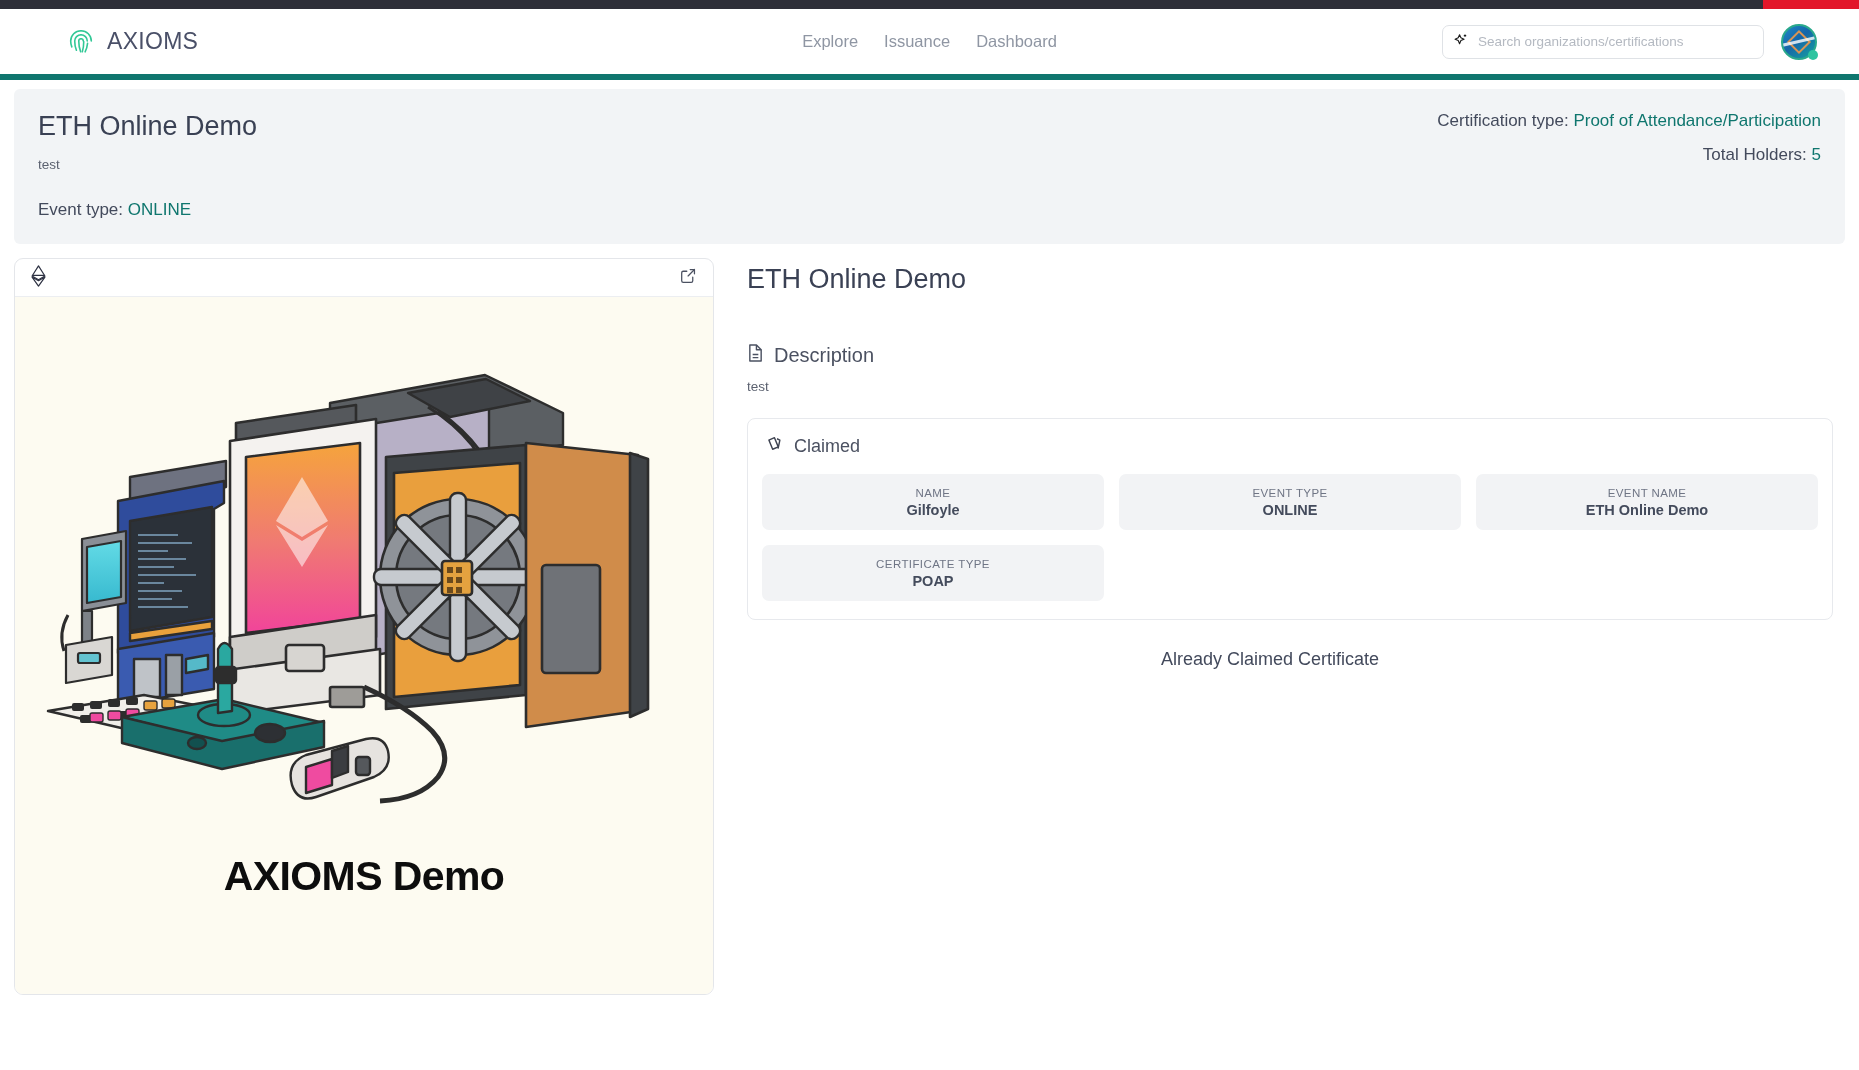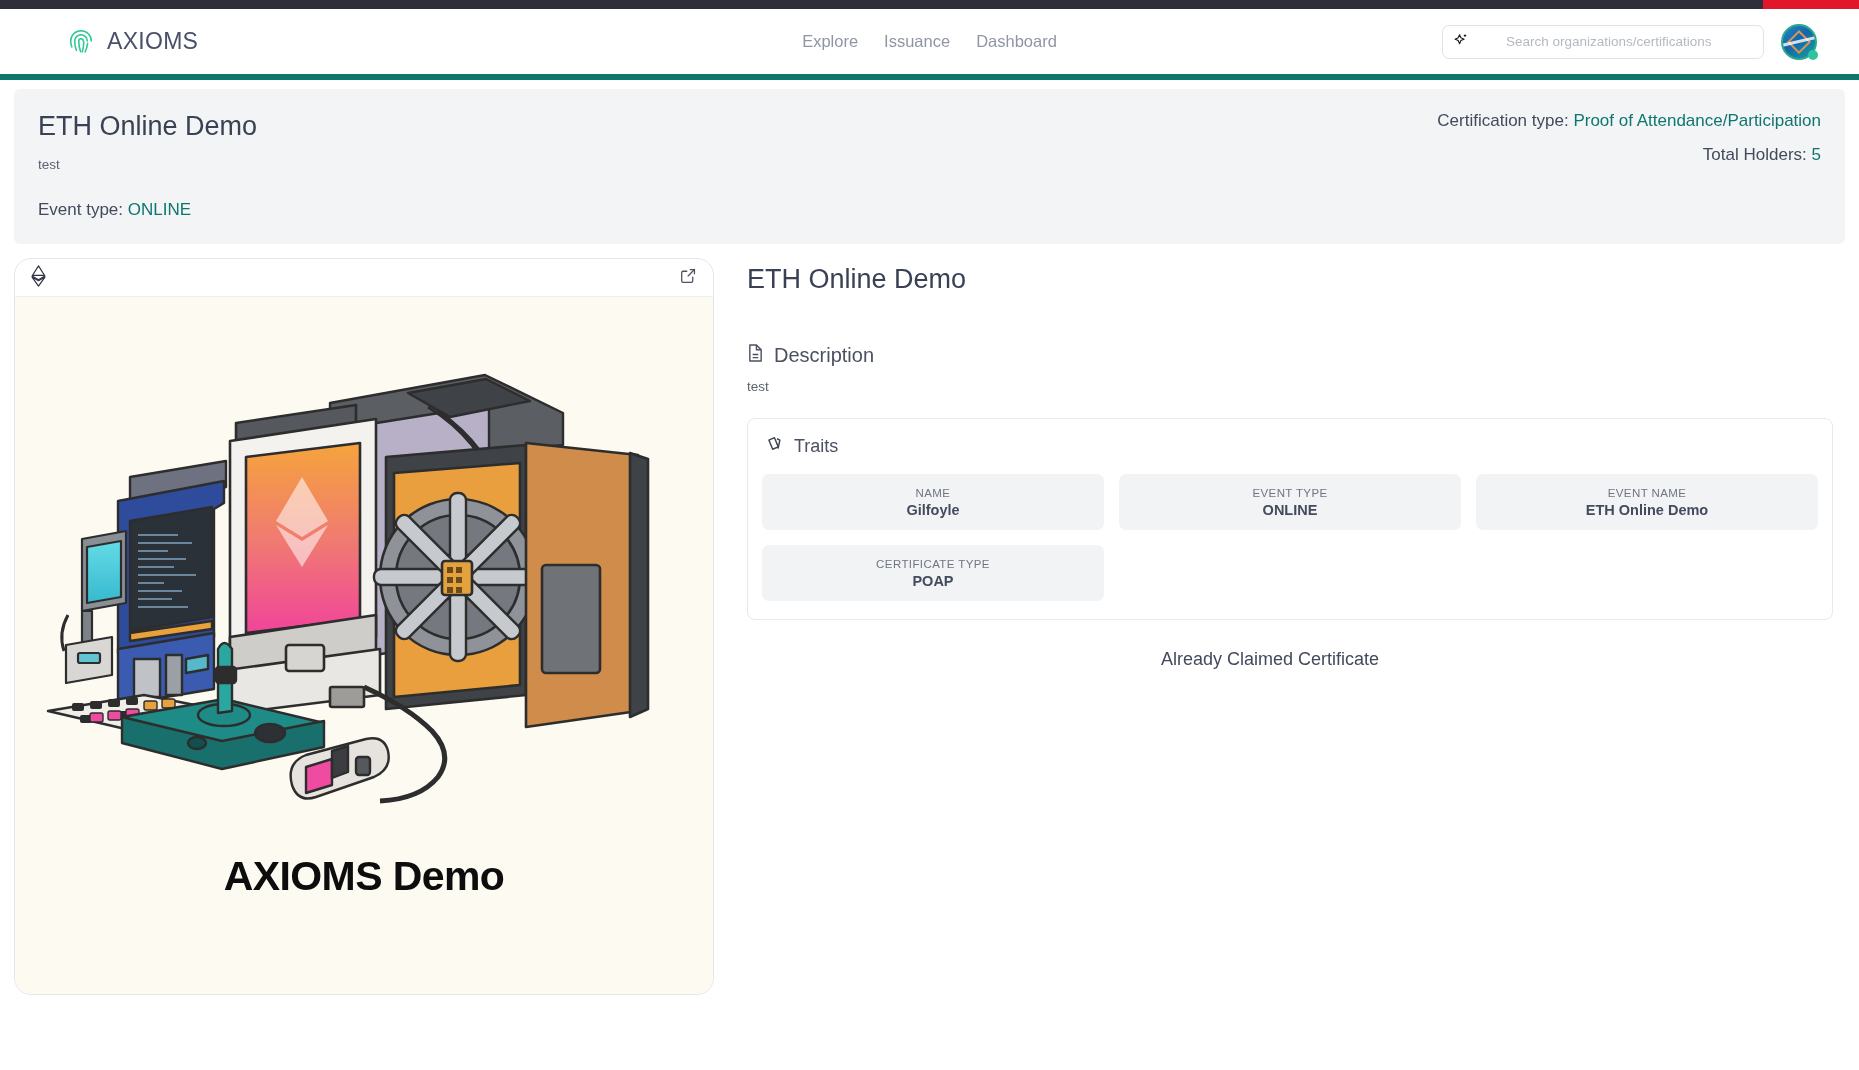--- a/index.html
+++ b/index.html
@@ -81,21 +81,20 @@
   }
   .search-box svg { flex: 0 0 auto; }
   .search-input {
     border: none;
     outline: none;
     font-size: 13.5px;
     color: #3c4250;
     width: 100%;
     font-family: "Liberation Sans", sans-serif;
     background: transparent;
-    margin-left: 28px;
   }
   .search-input::placeholder { color: #b4b9c1; }
   .avatar-wrap { position: relative; width: 36px; height: 36px; cursor: pointer; }
   .avatar {
     width: 36px; height: 36px; border-radius: 50%;
     background:
       linear-gradient(140deg, #1e88c9 0%, #1565a8 45%, #17a2a0 100%);
     border: 2px solid #2aa98c;
     position: relative;
     overflow: hidden;
@@ -164,21 +163,21 @@
     gap: 33px;
     padding: 14px 14px 0 14px;
     align-items: flex-start;
   }
 
   
   .nft-card {
     width: 700px;
     flex: 0 0 700px;
     border: 1px solid #e4e6ea;
-    border-radius: 17px;
+    border-radius: 9px;
     overflow: hidden;
     background: #fff;
   }
   .nft-card-head {
     height: 38px;
     display: flex;
     align-items: center;
     justify-content: space-between;
     padding: 0 16px;
     border-bottom: 1px solid #eceef1;
@@ -499,21 +498,21 @@
     <div class="desc-text">test</div>
 
     <div class="traits-panel">
       <div class="traits-head">
         <span>
           <svg width="18" height="18" viewBox="0 0 20 20" fill="none" stroke="#3d4250" stroke-width="1.6" stroke-linejoin="round">
             <path d="M3.2 5.6 9.4 3l4.2 10.2-6.2 2.6Z"></path>
             <path d="M12.2 4.2l3.2 1.4-2 9.6"></path>
           </svg>
         </span>
-        <span class="traits-head-label">Traits</span>
+        <span class="traits-head-label">Claimed</span>
       </div>
 
       <div class="traits-grid">
         <div class="trait">
           <span class="trait-key">NAME</span>
           <span class="trait-val">Gilfoyle</span>
         </div>
         <div class="trait">
           <span class="trait-key">EVENT TYPE</span>
           <span class="trait-val">ONLINE</span>

